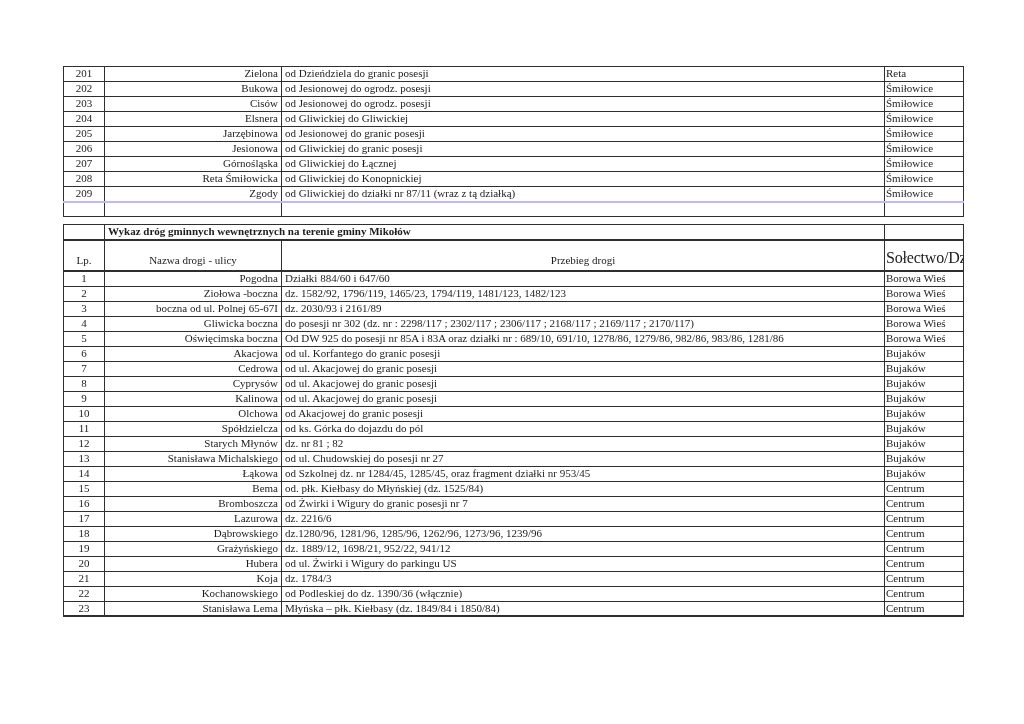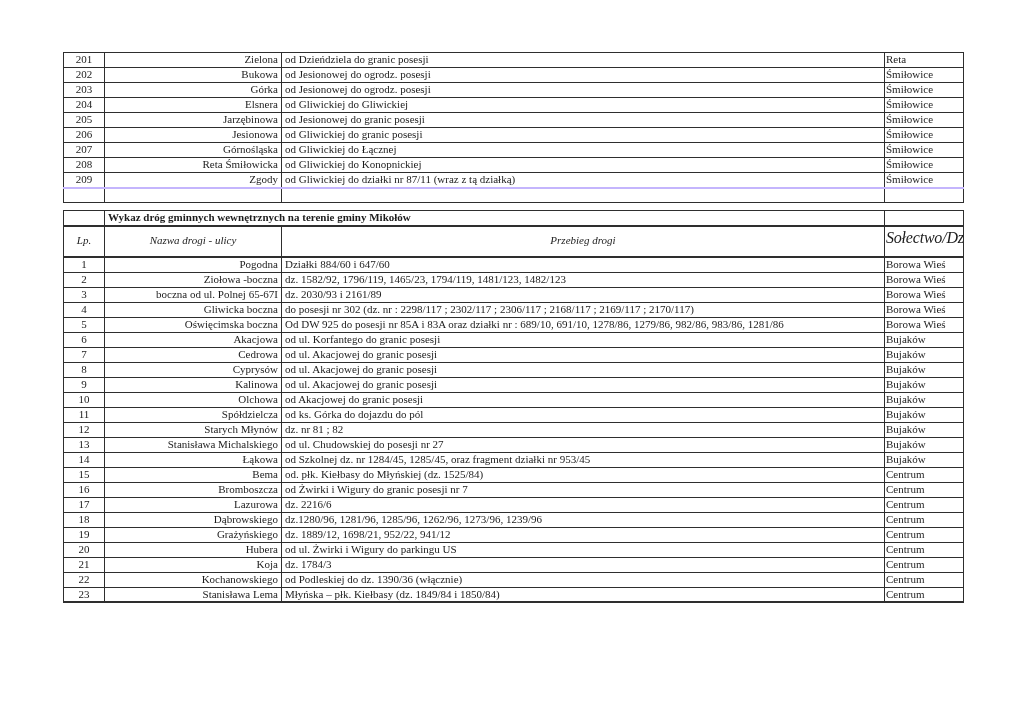--- a/index.html
+++ b/index.html
@@ -9,21 +9,21 @@
     width: 1024px;
     height: 724px;
     background: #ffffff;
     font-family: "Liberation Serif", "DejaVu Serif", serif;
     color: #1c1c1c;
     overflow: hidden;
   }
   .content {
     position: absolute;
     left: 63px;
-    top: 52px;
+    top: 66px;
     width: 900px;
   }
   table {
     border-collapse: collapse;
     table-layout: fixed;
     width: 900px;
     font-size: 11px;
   }
   td {
     border: 1px solid #2e2e2e;
@@ -46,23 +46,22 @@
   
   #top-rows tr:last-child td  { border-bottom: 2px solid #c4b5fd; }
   #main-rows tr:last-child td { border-bottom: 2px solid #2e2e2e; }
   .header-row td { border-bottom: 2px solid #2e2e2e; }
   .gap { height: 7px; }
   .title-table td { font-weight: bold; }
   .title-cell { text-align: left; }
   .header-row td {
     height: 30px;
     vertical-align: bottom;
-    padding-bottom: 8px;
+    padding-bottom: 2px;
     font-weight: normal;
-    font-style: italic;
   }
   .header-row .c-name, .header-row .c-route { text-align: center; border-radius: 14px; }
   .header-row .c-dist { font-size: 16px; letter-spacing: -0.2px; }
   .empty-row td { height: 15px; }
 </style>
 </head>
 <body>
 
 <div class="page">
   <div class="content">
@@ -84,21 +83,21 @@
 
   <tr>
     <td class="c-lp">202</td>
     <td class="c-name">Bukowa</td>
     <td class="c-route">od Jesionowej do ogrodz. posesji</td>
     <td class="c-dist">Śmiłowice</td>
   </tr>
 
   <tr>
     <td class="c-lp">203</td>
-    <td class="c-name">Górka</td>
+    <td class="c-name">Cisów</td>
     <td class="c-route">od Jesionowej do ogrodz. posesji</td>
     <td class="c-dist">Śmiłowice</td>
   </tr>
 
   <tr>
     <td class="c-lp">204</td>
     <td class="c-name">Elsnera</td>
     <td class="c-route">od Gliwickiej do Gliwickiej</td>
     <td class="c-dist">Śmiłowice</td>
   </tr>

